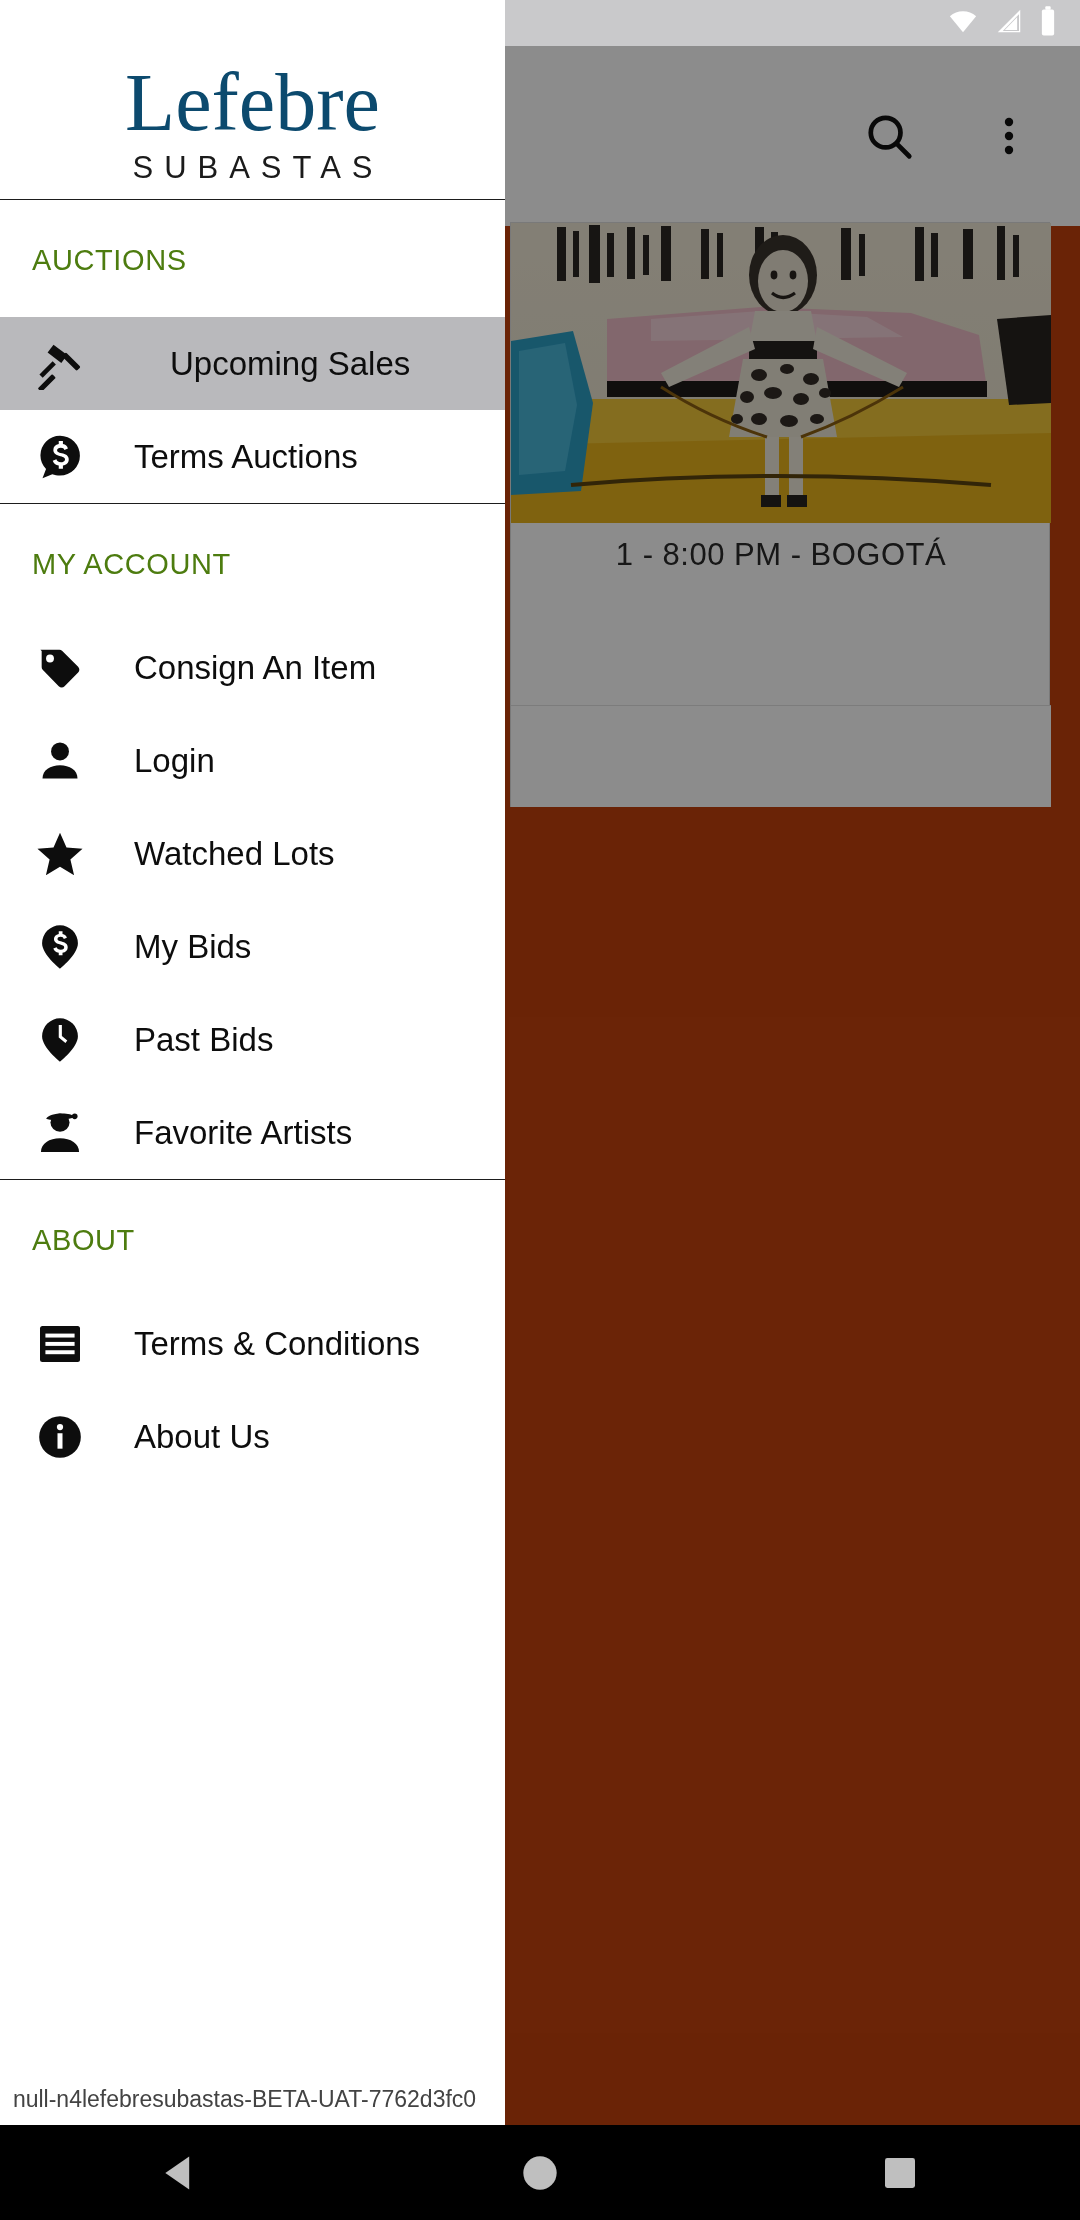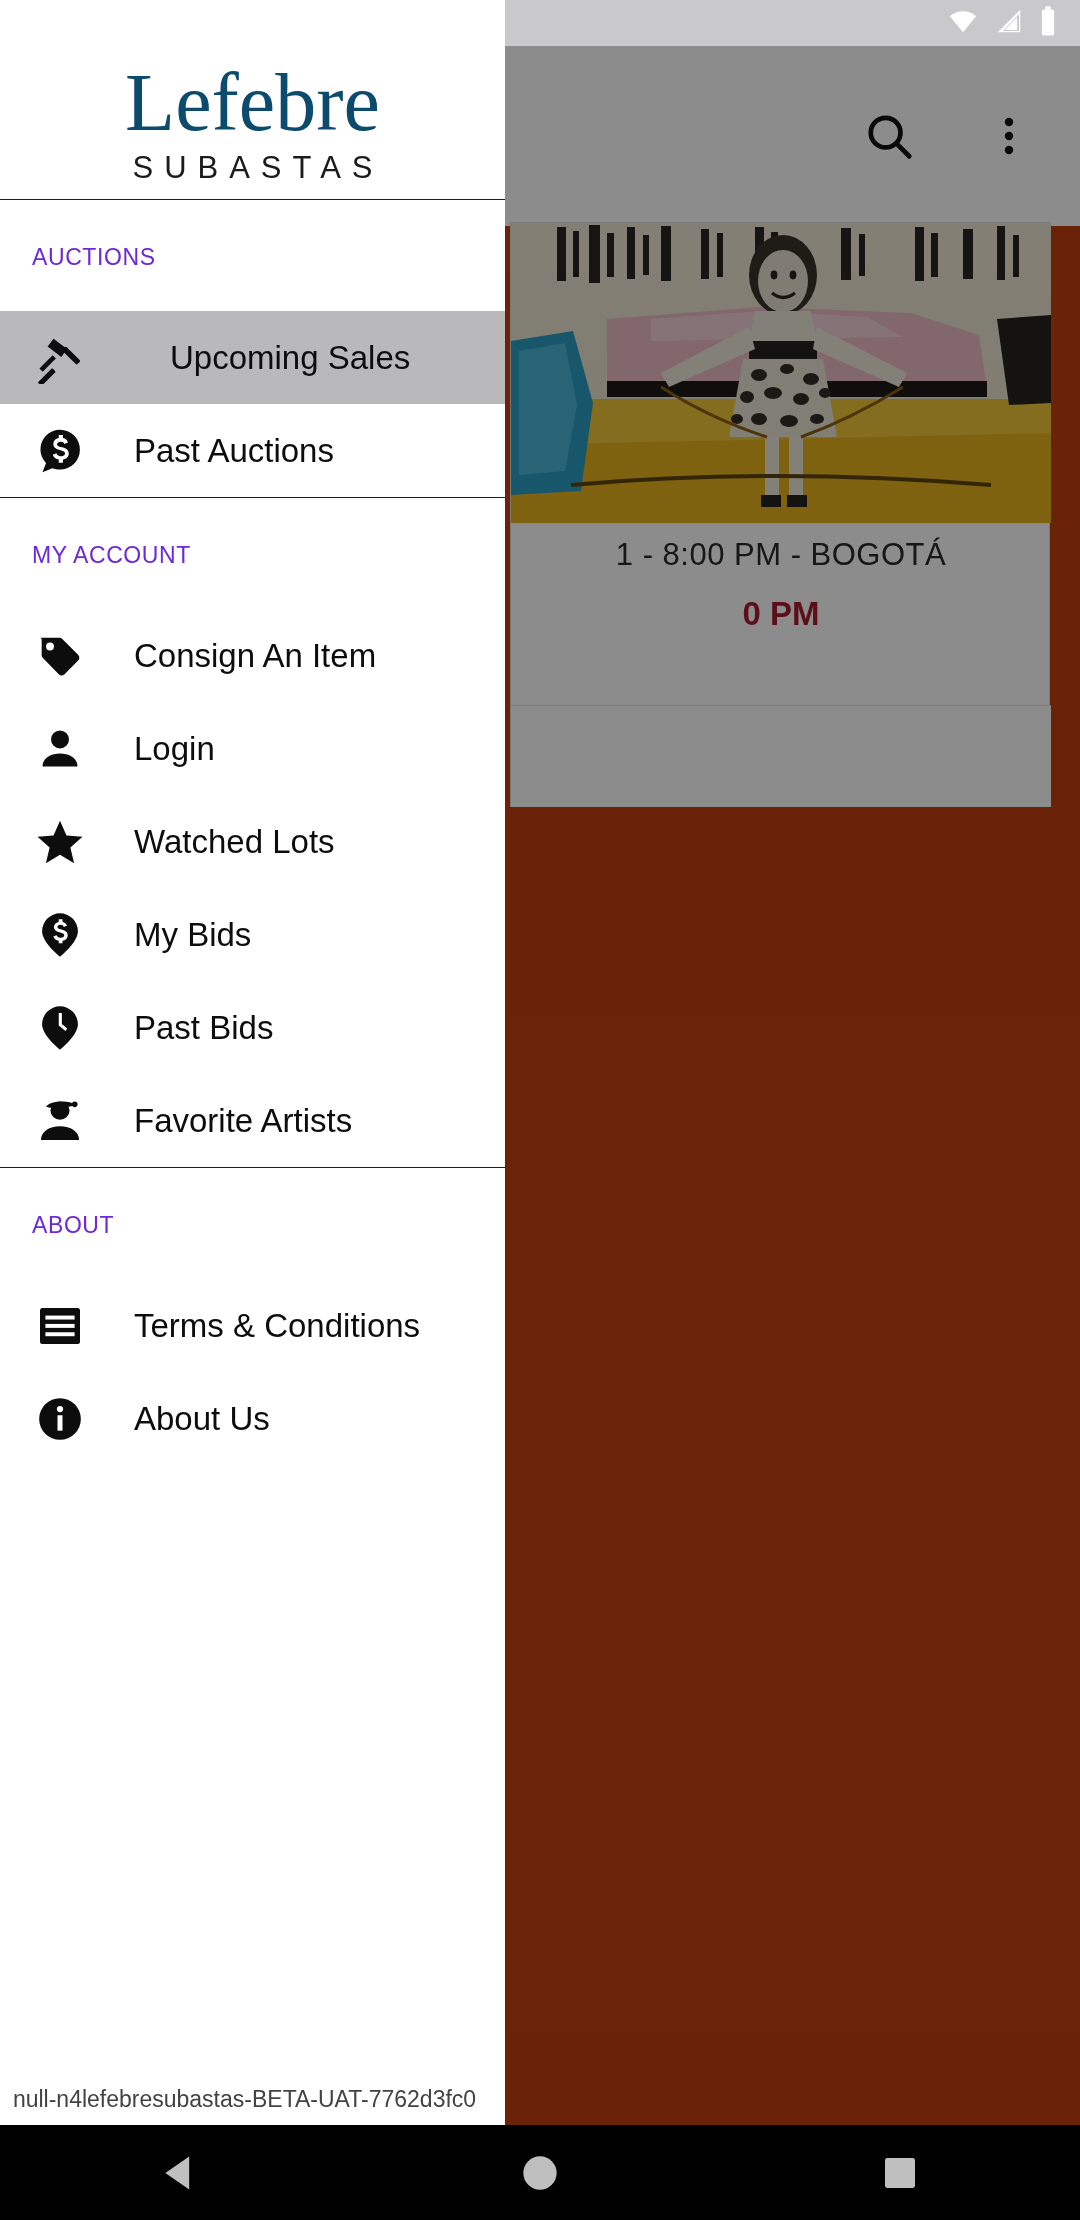--- a/index.html
+++ b/index.html
@@ -91,21 +91,21 @@
     font-size:82px; line-height:86px; color:#0c4a6e; letter-spacing:0px;
   }
   #brand-sub{
     font-size:31px; letter-spacing:11px; color:#1b1b1b; margin-top:4px;
     font-weight:300; padding-left:11px;
   }
 
   .section{ border-bottom:1px solid #1d1d1d; }
   .section.last{ border-bottom:none; }
   .section-title{
-    font-size:23px; color:#6d28d9; letter-spacing:0.6px;
+    font-size:29px; color:#4d7c0f; letter-spacing:0.6px;
     padding:44px 0 40px 32px;
   }
   .nav-item{
     display:flex; align-items:center; height:93px;
     padding-left:32px;
   }
   .nav-item.selected{ background:#b9b9bc;gap:36px; }
   .nav-icon{
     width:56px; height:56px; display:flex; align-items:center; justify-content:center;
     flex:0 0 56px;
@@ -232,21 +232,20 @@
           <rect x="276" y="272" width="20" height="12" fill="#272320"></rect>
         </g>
 
         <path d="M150 164 Q200 196 256 214" stroke="#8a5f12" stroke-width="3" fill="none"></path>
         <path d="M392 164 Q340 196 290 214" stroke="#8a5f12" stroke-width="3" fill="none"></path>
         <path d="M60 262 Q260 244 480 262" stroke="#5b4410" stroke-width="4" fill="none"></path>
       </svg>
     </div>
     <div id="auction-meta">
       <div class="line1">1 - 8:00 PM - BOGOTÁ</div>
-      <div class="red">0 PM</div>
     </div>
     <div id="auction-card-footer"></div>
   </div>
 </div>
 
 <div id="scrim"></div>
 
 <div id="statusbar">
   <span id="status-time">1:27</span>
   <span id="status-left-icons">
@@ -301,21 +300,21 @@
         <span class="nav-label">Upcoming Sales</span>
       </div>
 
       <div class="nav-item">
         <span class="nav-icon">
           <svg width="50" height="50" viewBox="0 0 24 24" fill="#0d0d0d">
             <path d="M12 1.8a9.4 9.4 0 0 0-9.4 9.4c0 2.6 1 4.9 2.7 6.6l-1.7 4.4 4.7-1.9c1.1.4 2.4.6 3.7.6A9.4 9.4 0 1 0 12 1.8z"></path>
             <path d="M12.9 10.2c-1.8-.5-2.3-.8-2.3-1.5 0-.7.7-1.2 1.8-1.2 1 0 1.5.4 1.7 1.1l1.7-.7c-.3-1.1-1.1-1.9-2.4-2.1V4.3h-2v1.5c-1.6.3-2.6 1.4-2.6 2.8 0 1.7 1.4 2.5 3.4 3 1.8.4 2.2.9 2.2 1.6 0 .5-.4 1.3-1.9 1.3-1.4 0-2-.6-2.2-1.4l-1.8.7c.4 1.3 1.4 2.1 2.9 2.3v1.5h2v-1.5c1.7-.3 2.8-1.3 2.8-2.9 0-2-1.6-2.6-3.3-3z" fill="#ffffff"></path>
           </svg>
         </span>
-        <span class="nav-label">Past Auctions</span>
+        <span class="nav-label">Terms Auctions</span>
       </div>
     </div>
 
     <div class="section">
       <div class="section-title">MY ACCOUNT</div>
 
       <div class="nav-item">
         <span class="nav-icon">
           <svg width="50" height="50" viewBox="0 0 24 24" fill="#0d0d0d">
             <path d="M2.6 3.2h9.1c.5 0 1 .2 1.4.6l7.6 7.6c.8.8.8 2 0 2.8l-6.5 6.5c-.8.8-2 .8-2.8 0L3.8 13c-.4-.4-.6-.9-.6-1.4V3.8z"></path>

